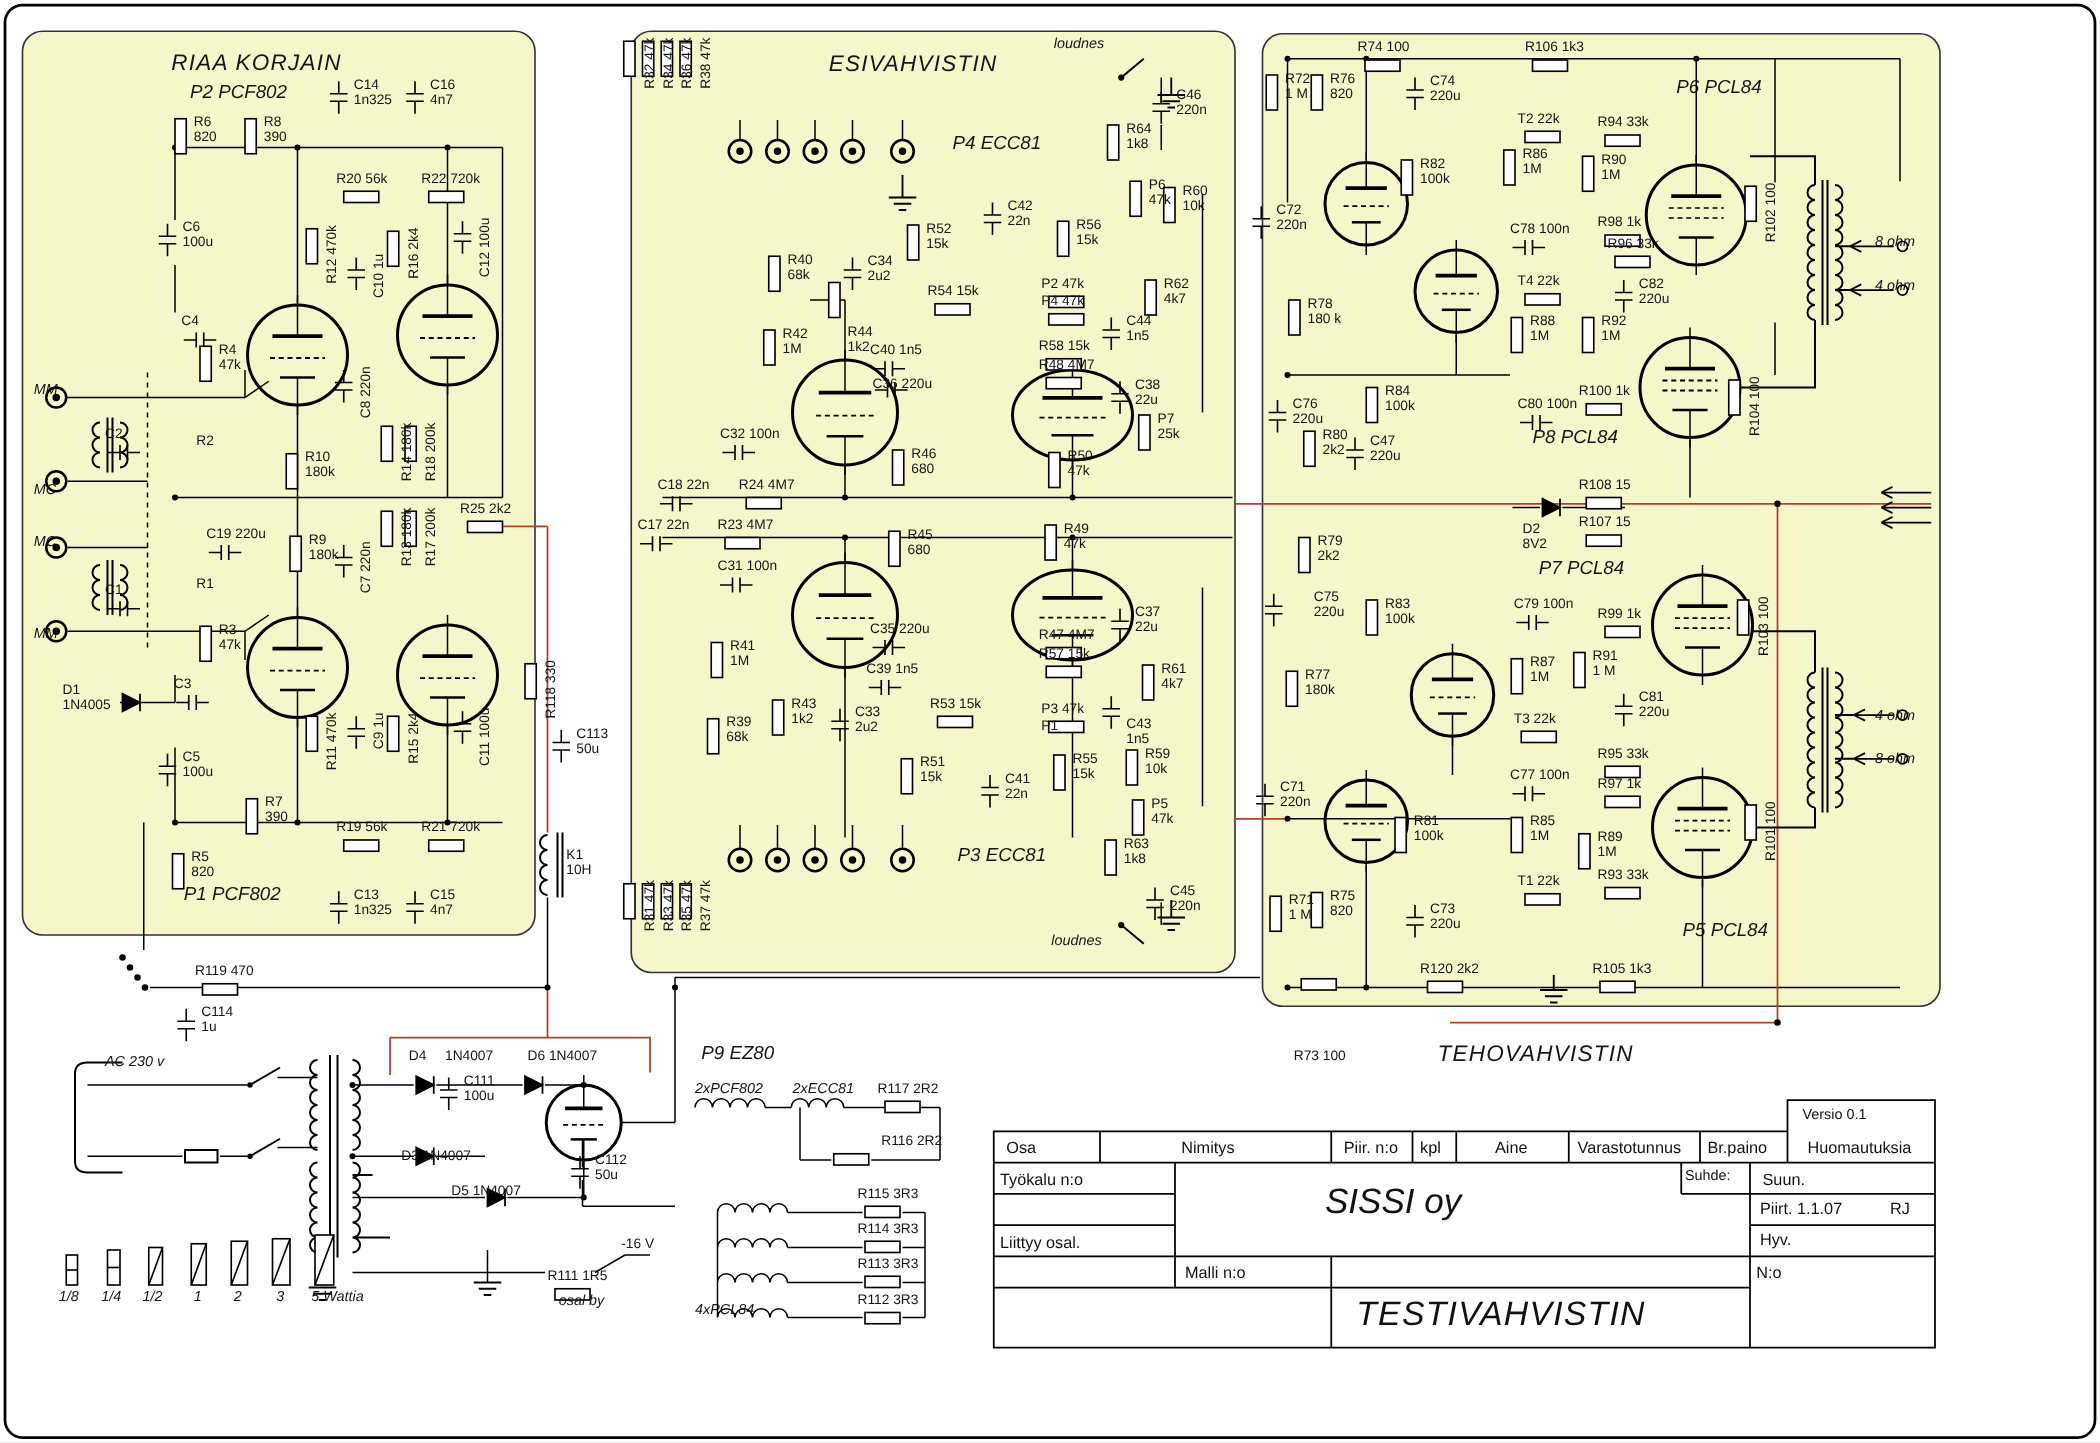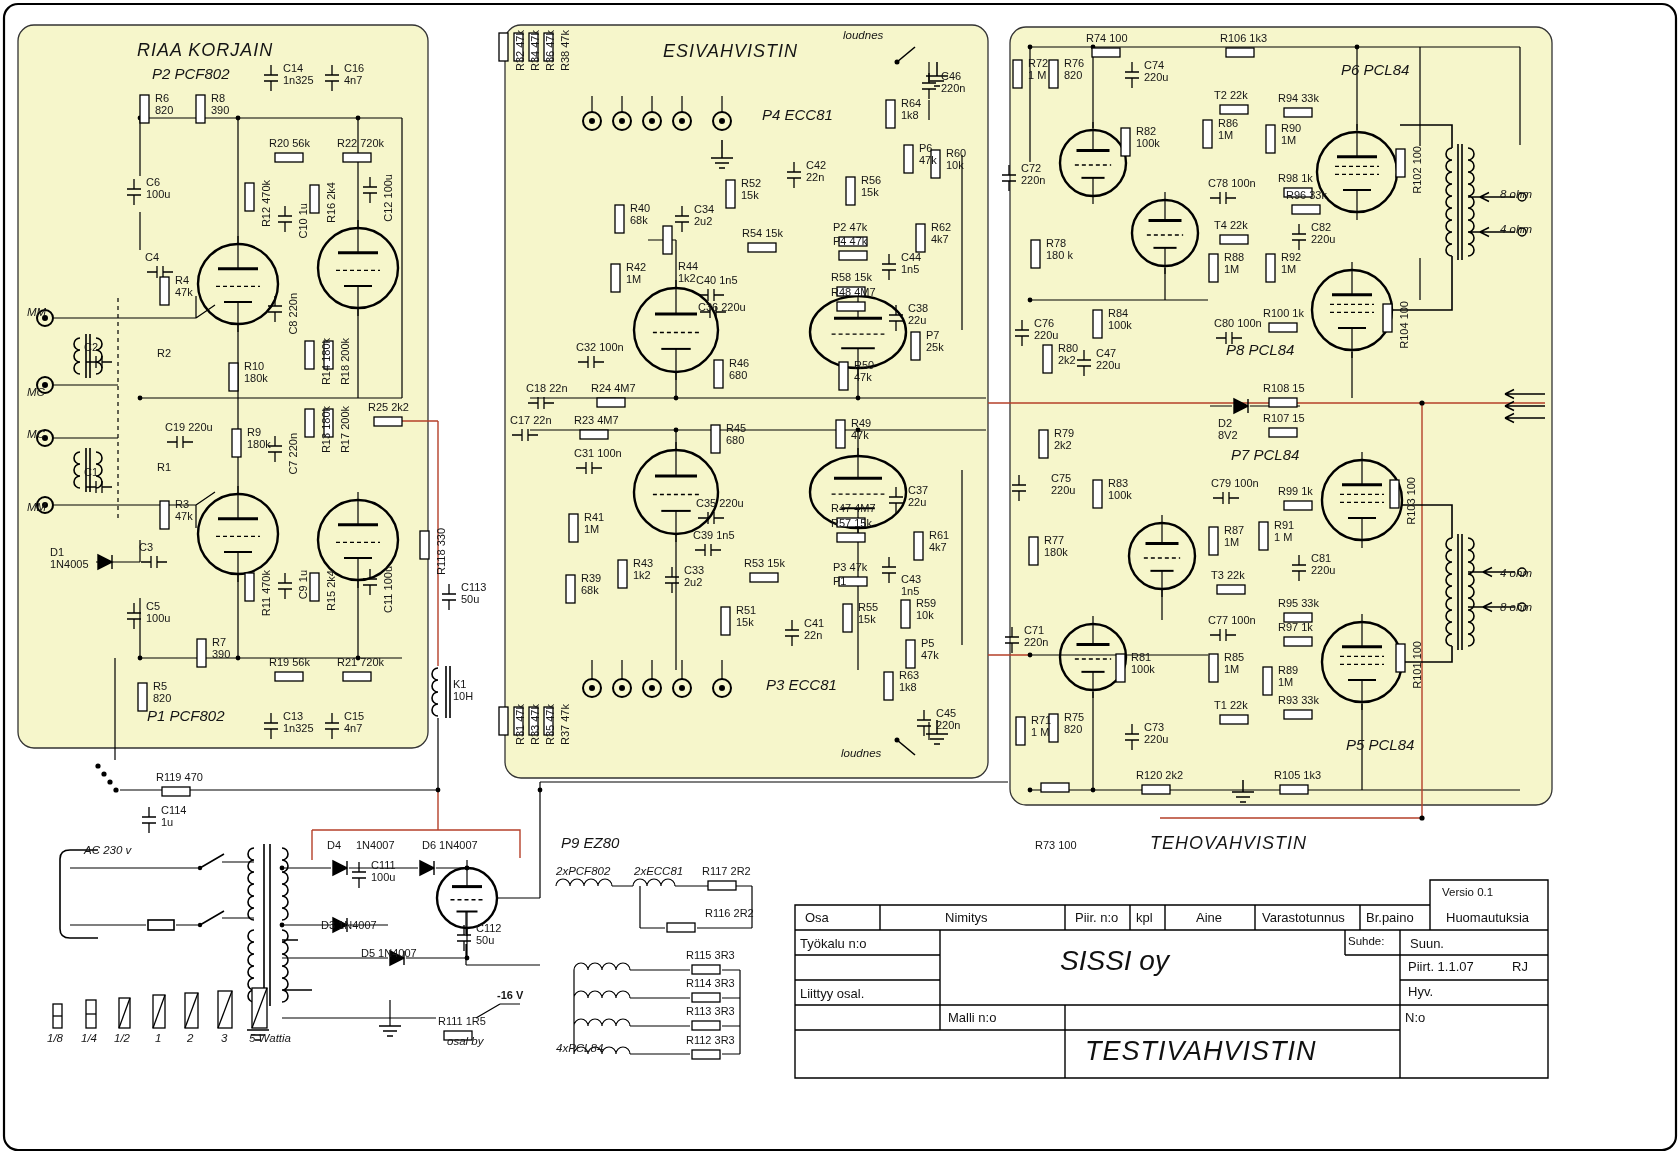--- a/index.html
+++ b/index.html
@@ -863,21 +863,21 @@
       <div class="lbl s4" style="left: 556px; top: 865px;">2xPCF802</div>
       <div class="lbl s4" style="left: 634px; top: 865px;">2xECC81</div>
       <div class="lbl s0" style="left: 702px; top: 865px;">R117 2R2</div>
       <div class="lbl s0" style="left: 321px; top: 919px;">D3 1N4007</div>
       <div class="lbl s0" style="left: 661px; top: 907px; padding-left: 44px;">R116 2R2</div>
       <div class="lbl s0" style="left: 476px; top: 922px;">C112
 50u</div>
       <div class="lbl s0" style="left: 361px; top: 947px;">D5 1N4007</div>
       <div class="lbl s0" style="left: 686px; top: 949px;">R115 3R3</div>
       <div class="lbl s0" style="left: 686px; top: 977px;">R114 3R3</div>
-      <div class="lbl s0" style="left: 497px; top: 989px; font-weight: bold;">-16 V</div>
+      <div class="lbl s0" style="left: 497px; top: 989px;">-16 V</div>
       <div class="lbl s0" style="left: 686px; top: 1005px;">R113 3R3</div>
       <div class="lbl s0" style="left: 438px; top: 1015px;">R111 1R5</div>
       <div class="lbl s4" style="left: 447px; top: 1035px;">osal by</div>
       <div class="lbl s4" style="left: 556px; top: 1042px;">4xPCL84</div>
       <div class="lbl s0" style="left: 686px; top: 1034px;">R112 3R3</div>
       <div class="lbl s0" style="left: 453px; top: 678px;">K1
 10H</div>
       <div class="lbl s0" style="left: 461px; top: 581px;">C113
 50u</div>
       <div class="lbl s2" style="left: 435px; top: 528px;">R118 330</div>

